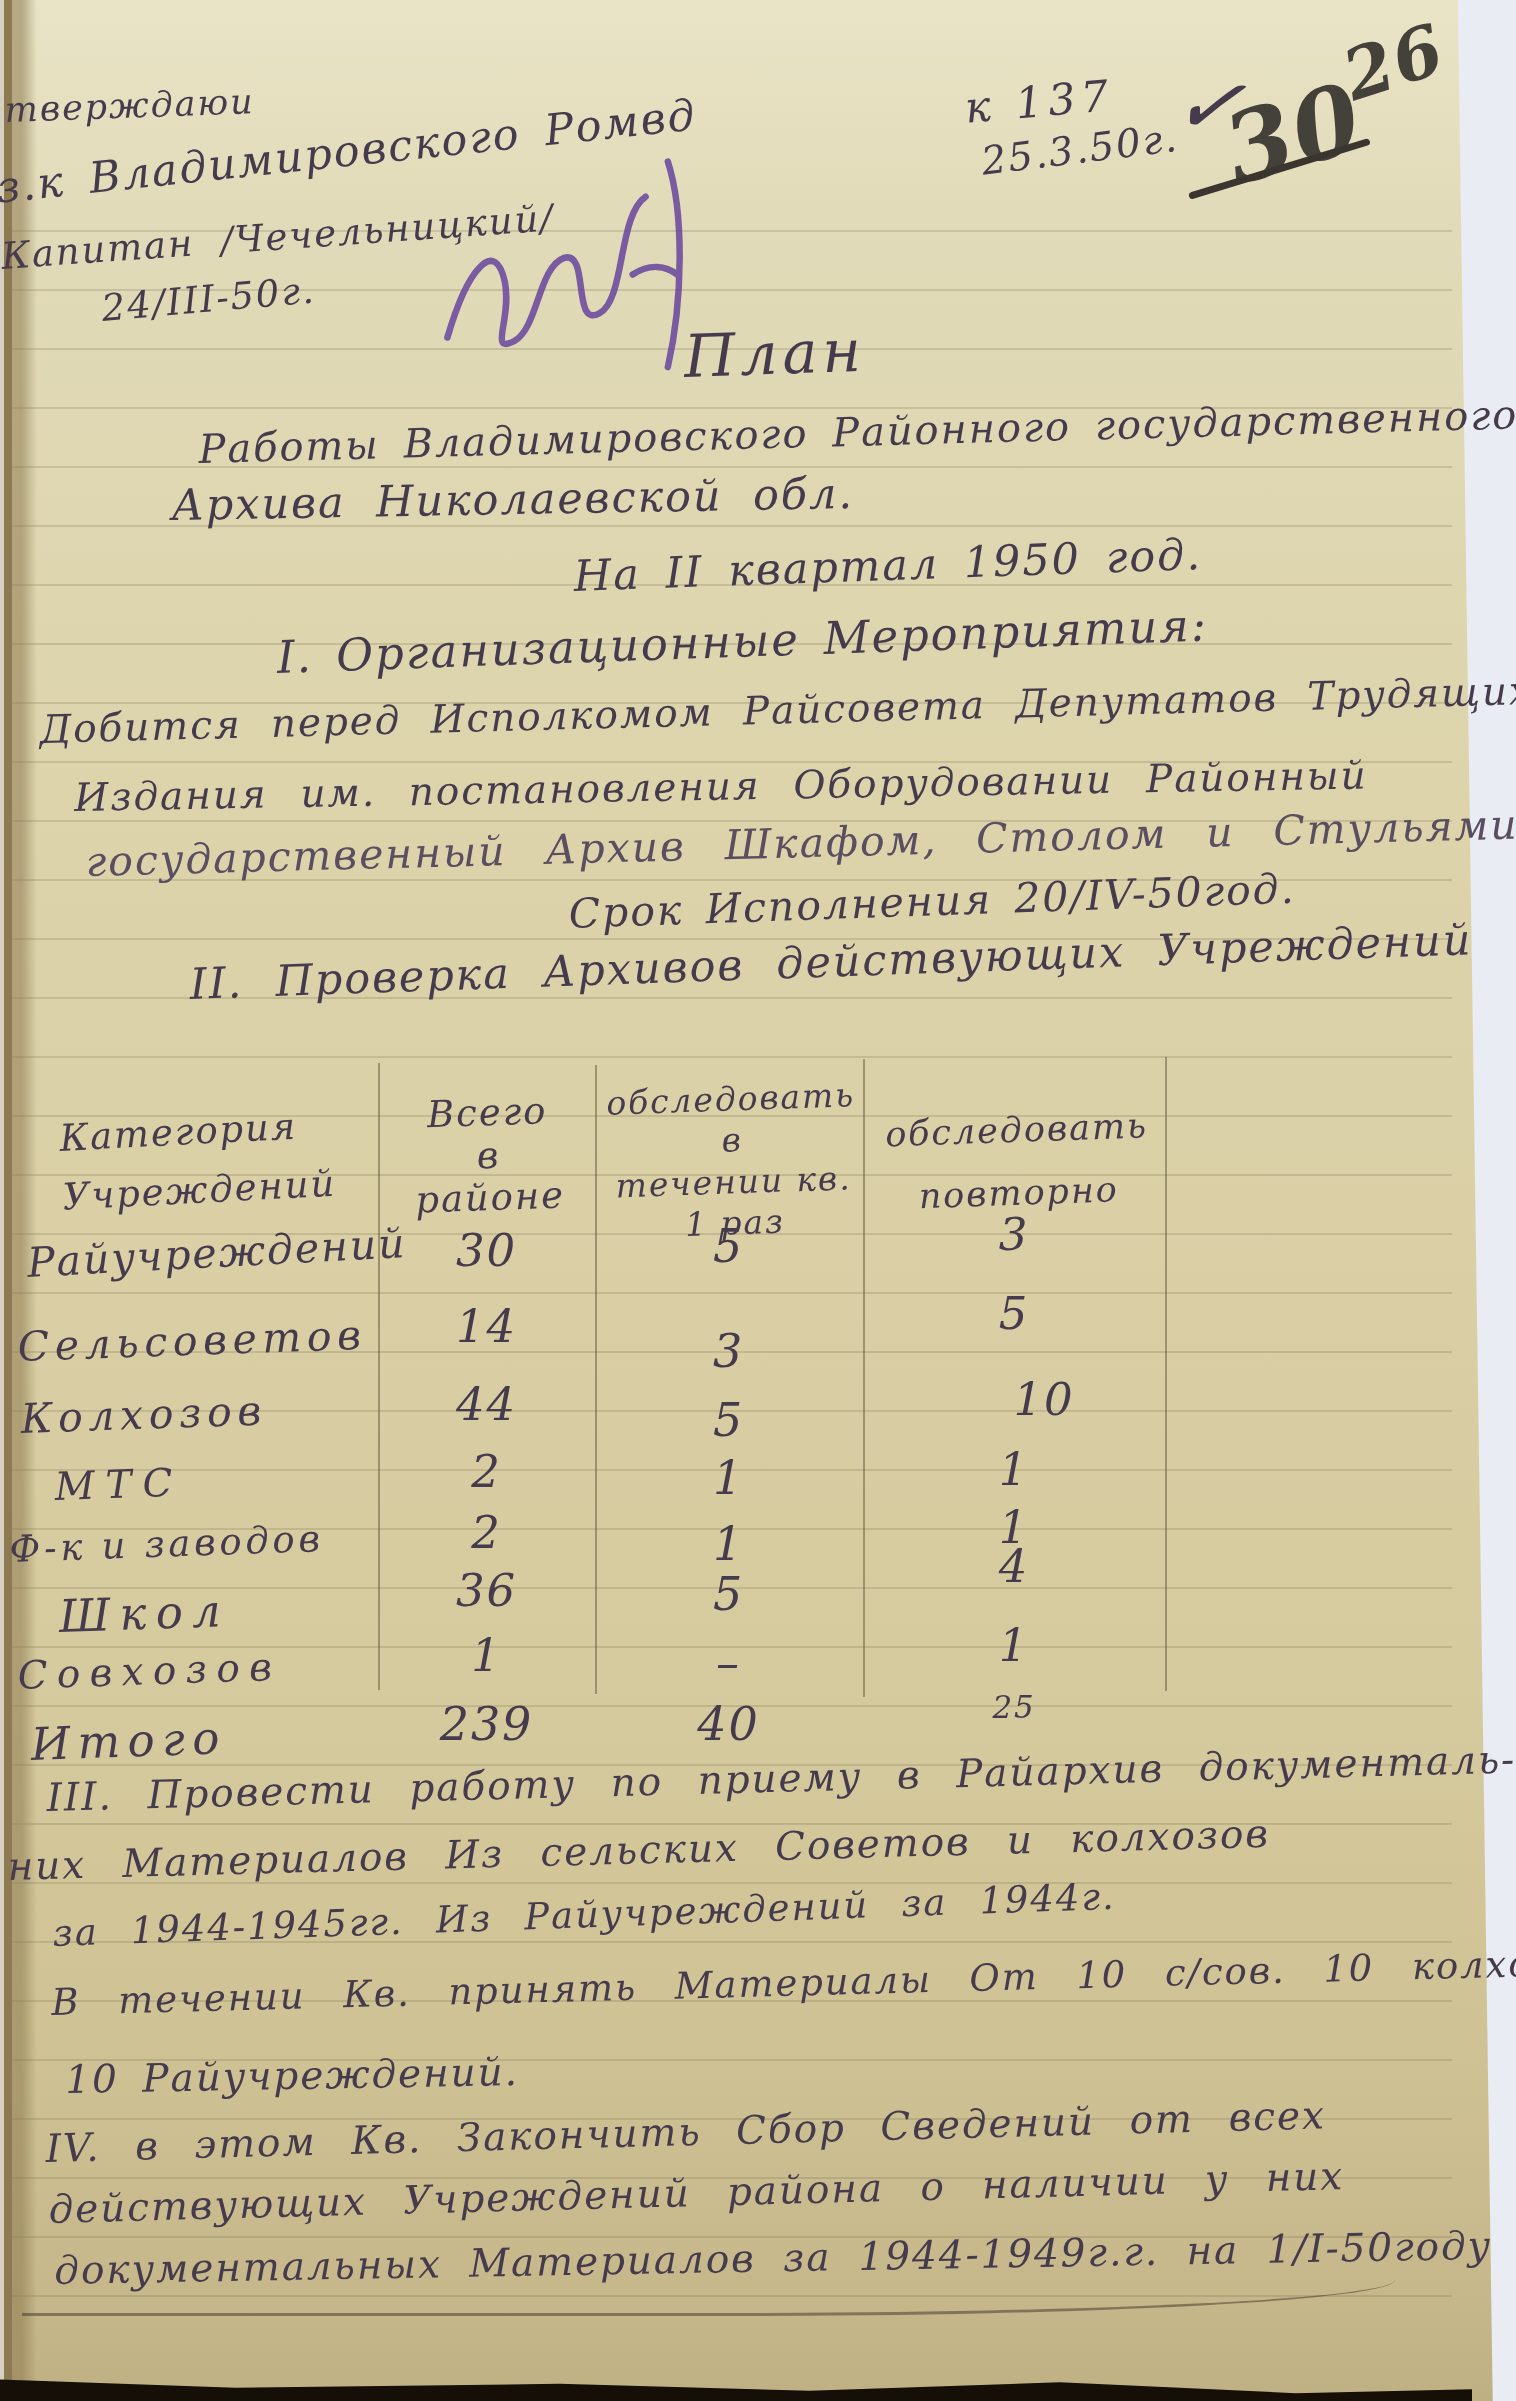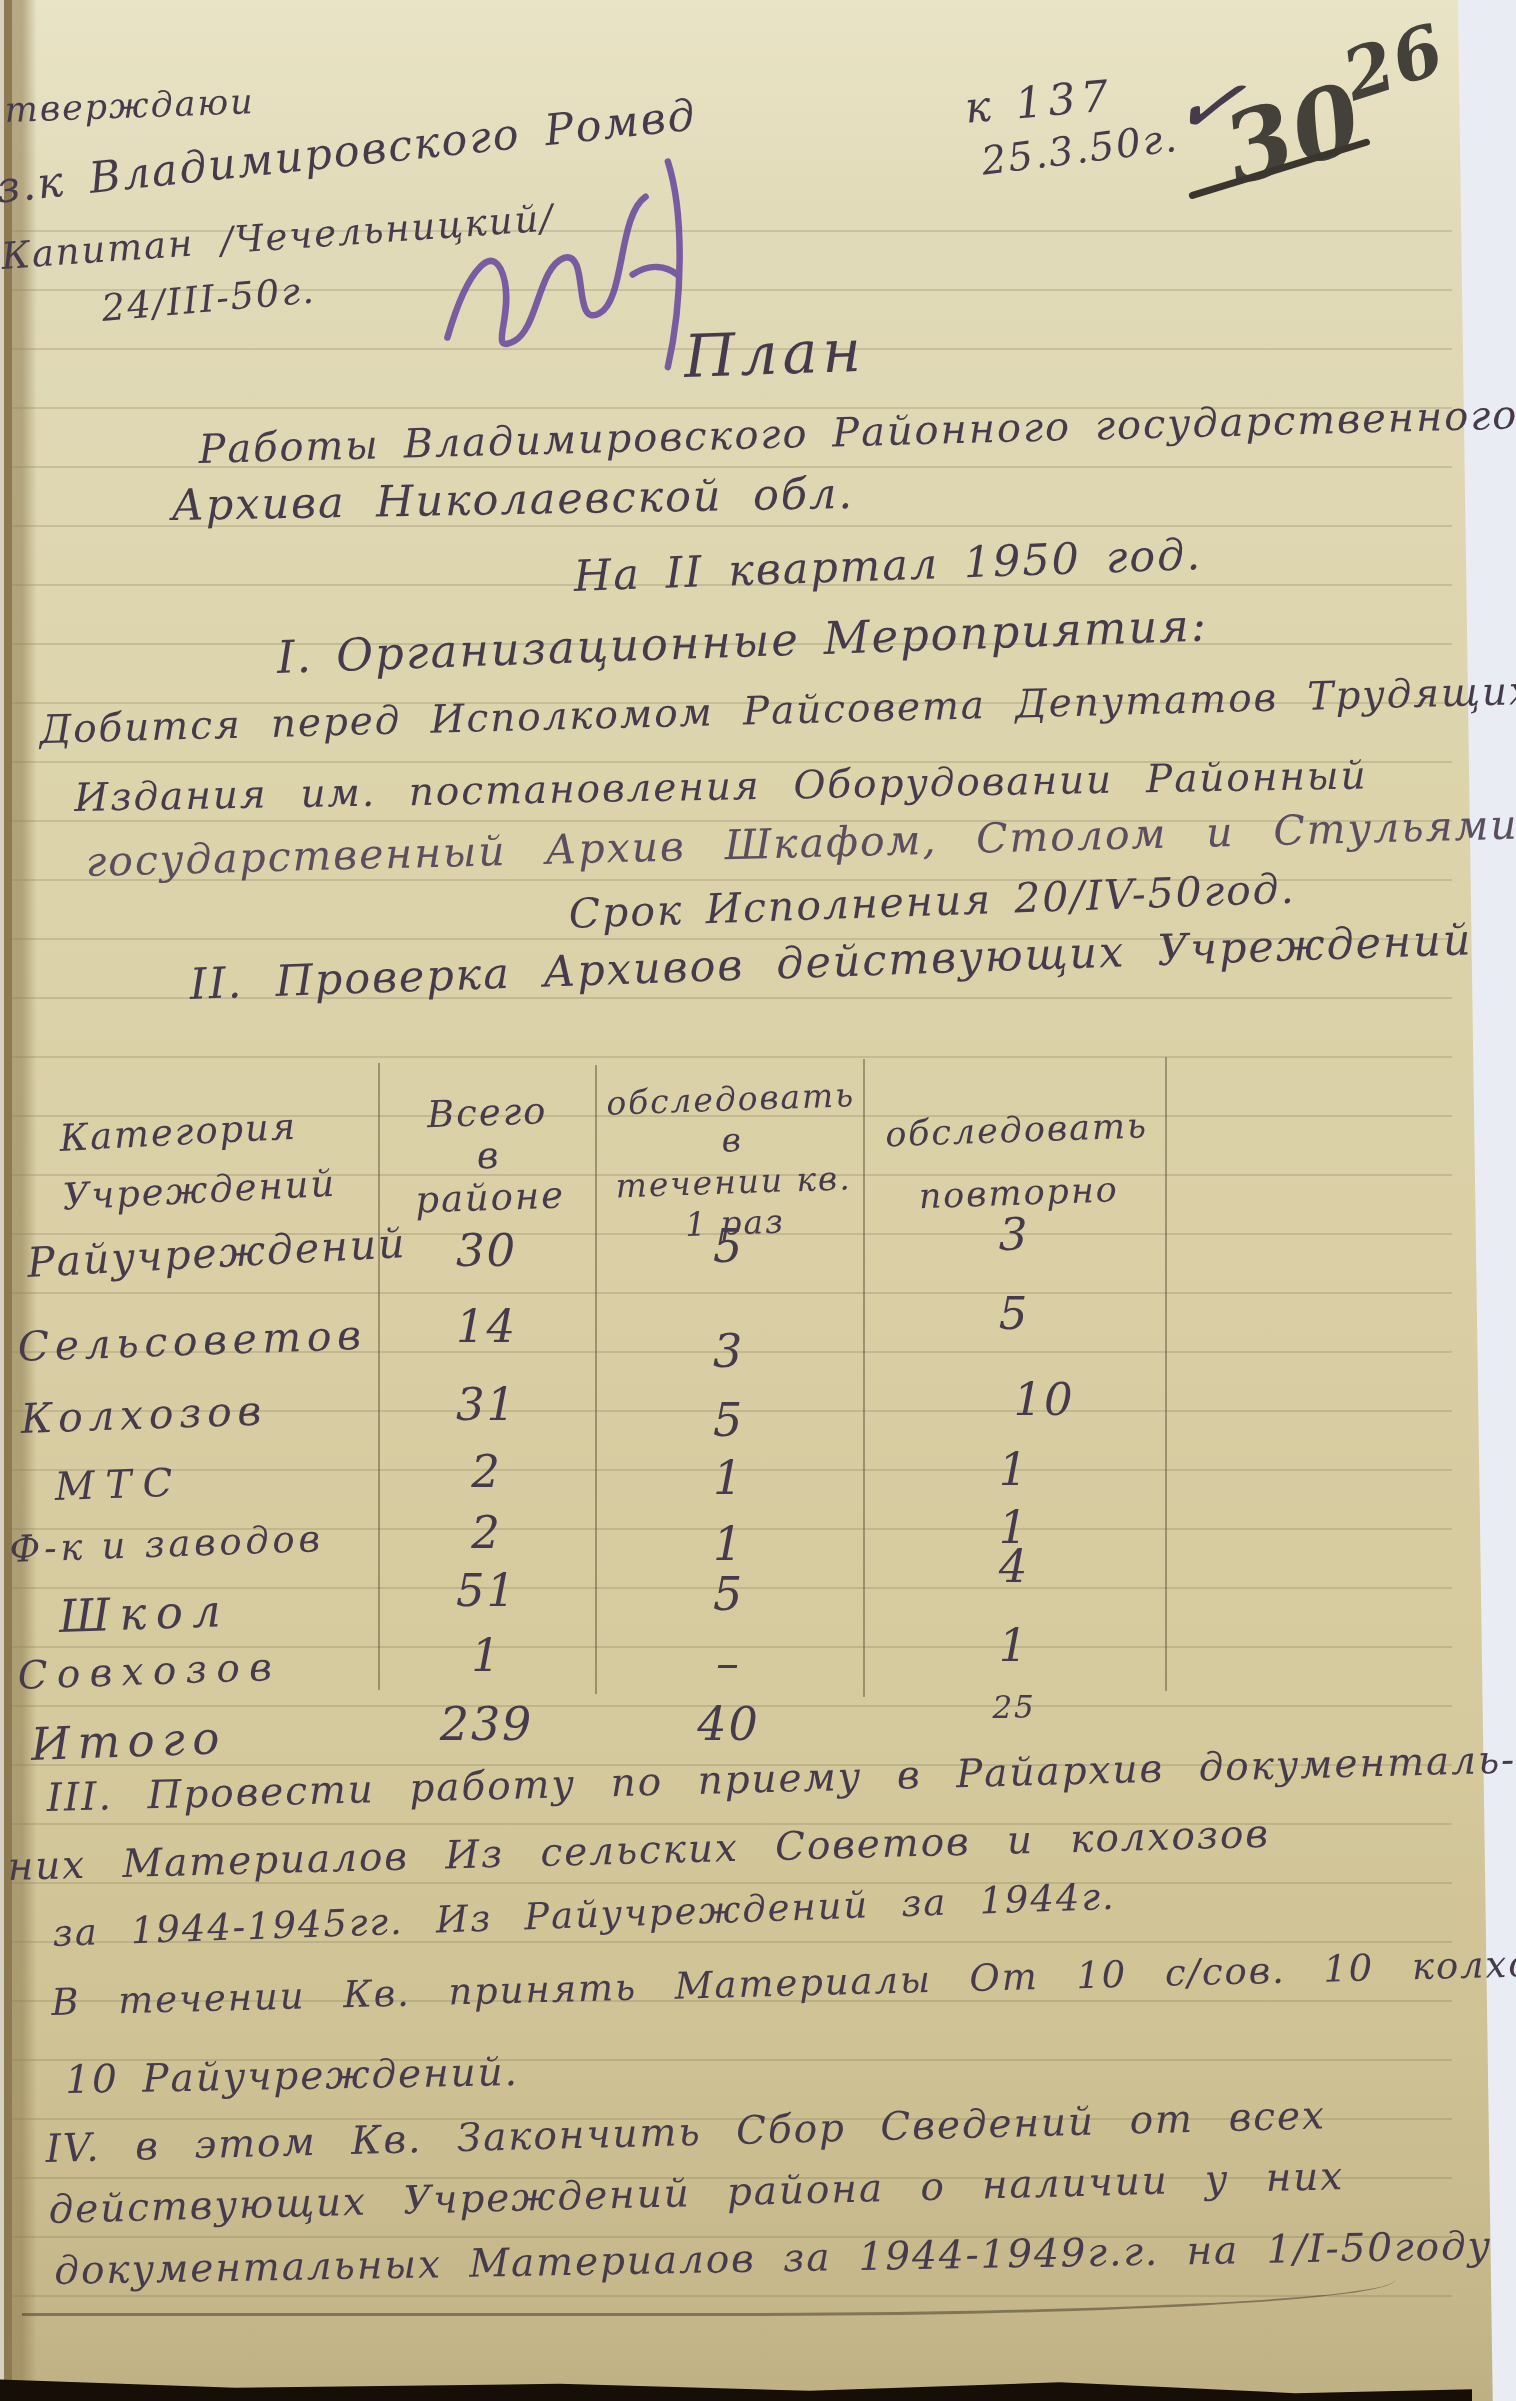--- a/index.html
+++ b/index.html
@@ -89,36 +89,36 @@
   <div class="hw ctr" style="left:378px;width:217px;top:1226px;font-size:45px;">30</div>
   <div class="hw ctr" style="left:595px;width:267px;top:1221px;font-size:46px;">5</div>
   <div class="hw ctr" style="left:863px;width:302px;top:1210px;font-size:45px;">3</div>
 
   <div class="hw" style="left:16.7px;top:1325px;font-size:41px;transform:rotate(-2deg);letter-spacing:5.6px;">Сельсоветов</div>
   <div class="hw ctr" style="left:378px;width:217px;top:1302px;font-size:45px;">14</div>
   <div class="hw ctr" style="left:595px;width:267px;top:1326px;font-size:46px;">3</div>
   <div class="hw ctr" style="left:863px;width:302px;top:1289px;font-size:45px;">5</div>
 
   <div class="hw" style="left:20.4px;top:1397px;font-size:41px;transform:rotate(-2deg);letter-spacing:5.6px;">Колхозов</div>
-  <div class="hw ctr" style="left:378px;width:217px;top:1380px;font-size:45px;">31</div>
+  <div class="hw ctr" style="left:378px;width:217px;top:1380px;font-size:45px;">44</div>
   <div class="hw ctr" style="left:595px;width:267px;top:1395px;font-size:46px;">5</div>
   <div class="hw ctr" style="left:863px;width:362px;top:1375px;font-size:45px;">10</div>
 
   <div class="hw" style="left:54px;top:1466px;font-size:39px;transform:rotate(-2deg);letter-spacing:11px;">МТС</div>
   <div class="hw ctr" style="left:378px;width:217px;top:1447px;font-size:45px;">2</div>
   <div class="hw ctr" style="left:595px;width:267px;top:1453px;font-size:46px;">1</div>
   <div class="hw ctr" style="left:863px;width:302px;top:1445px;font-size:45px;">1</div>
 
   <div class="hw" style="left:9.3px;top:1530px;font-size:37px;transform:rotate(-2deg);letter-spacing:3.7px;">Ф-к и заводов</div>
   <div class="hw ctr" style="left:378px;width:217px;top:1508px;font-size:45px;">2</div>
   <div class="hw ctr" style="left:595px;width:267px;top:1519px;font-size:46px;">1</div>
   <div class="hw ctr" style="left:863px;width:302px;top:1503px;font-size:45px;">1</div>
 
   <div class="hw" style="left:58px;top:1592px;font-size:45px;transform:rotate(-2deg);letter-spacing:9.3px;">Школ</div>
-  <div class="hw ctr" style="left:378px;width:217px;top:1566px;font-size:45px;">51</div>
+  <div class="hw ctr" style="left:378px;width:217px;top:1566px;font-size:45px;">36</div>
   <div class="hw ctr" style="left:595px;width:267px;top:1569px;font-size:46px;">5</div>
   <div class="hw ctr" style="left:863px;width:302px;top:1542px;font-size:45px;">4</div>
 
   <div class="hw" style="left:16.7px;top:1655px;font-size:39px;transform:rotate(-2deg);letter-spacing:9.3px;">Совхозов</div>
   <div class="hw ctr" style="left:378px;width:217px;top:1631px;font-size:45px;">1</div>
   <div class="hw ctr" style="left:595px;width:267px;top:1638px;font-size:46px;">–</div>
   <div class="hw ctr" style="left:863px;width:302px;top:1621px;font-size:45px;">1</div>
 
   <div class="hw" style="left:30px;top:1720px;font-size:45px;transform:rotate(-2deg);letter-spacing:7.4px;">Итого</div>
   <div class="hw ctr" style="left:378px;width:217px;top:1699px;font-size:46px;">239</div>

